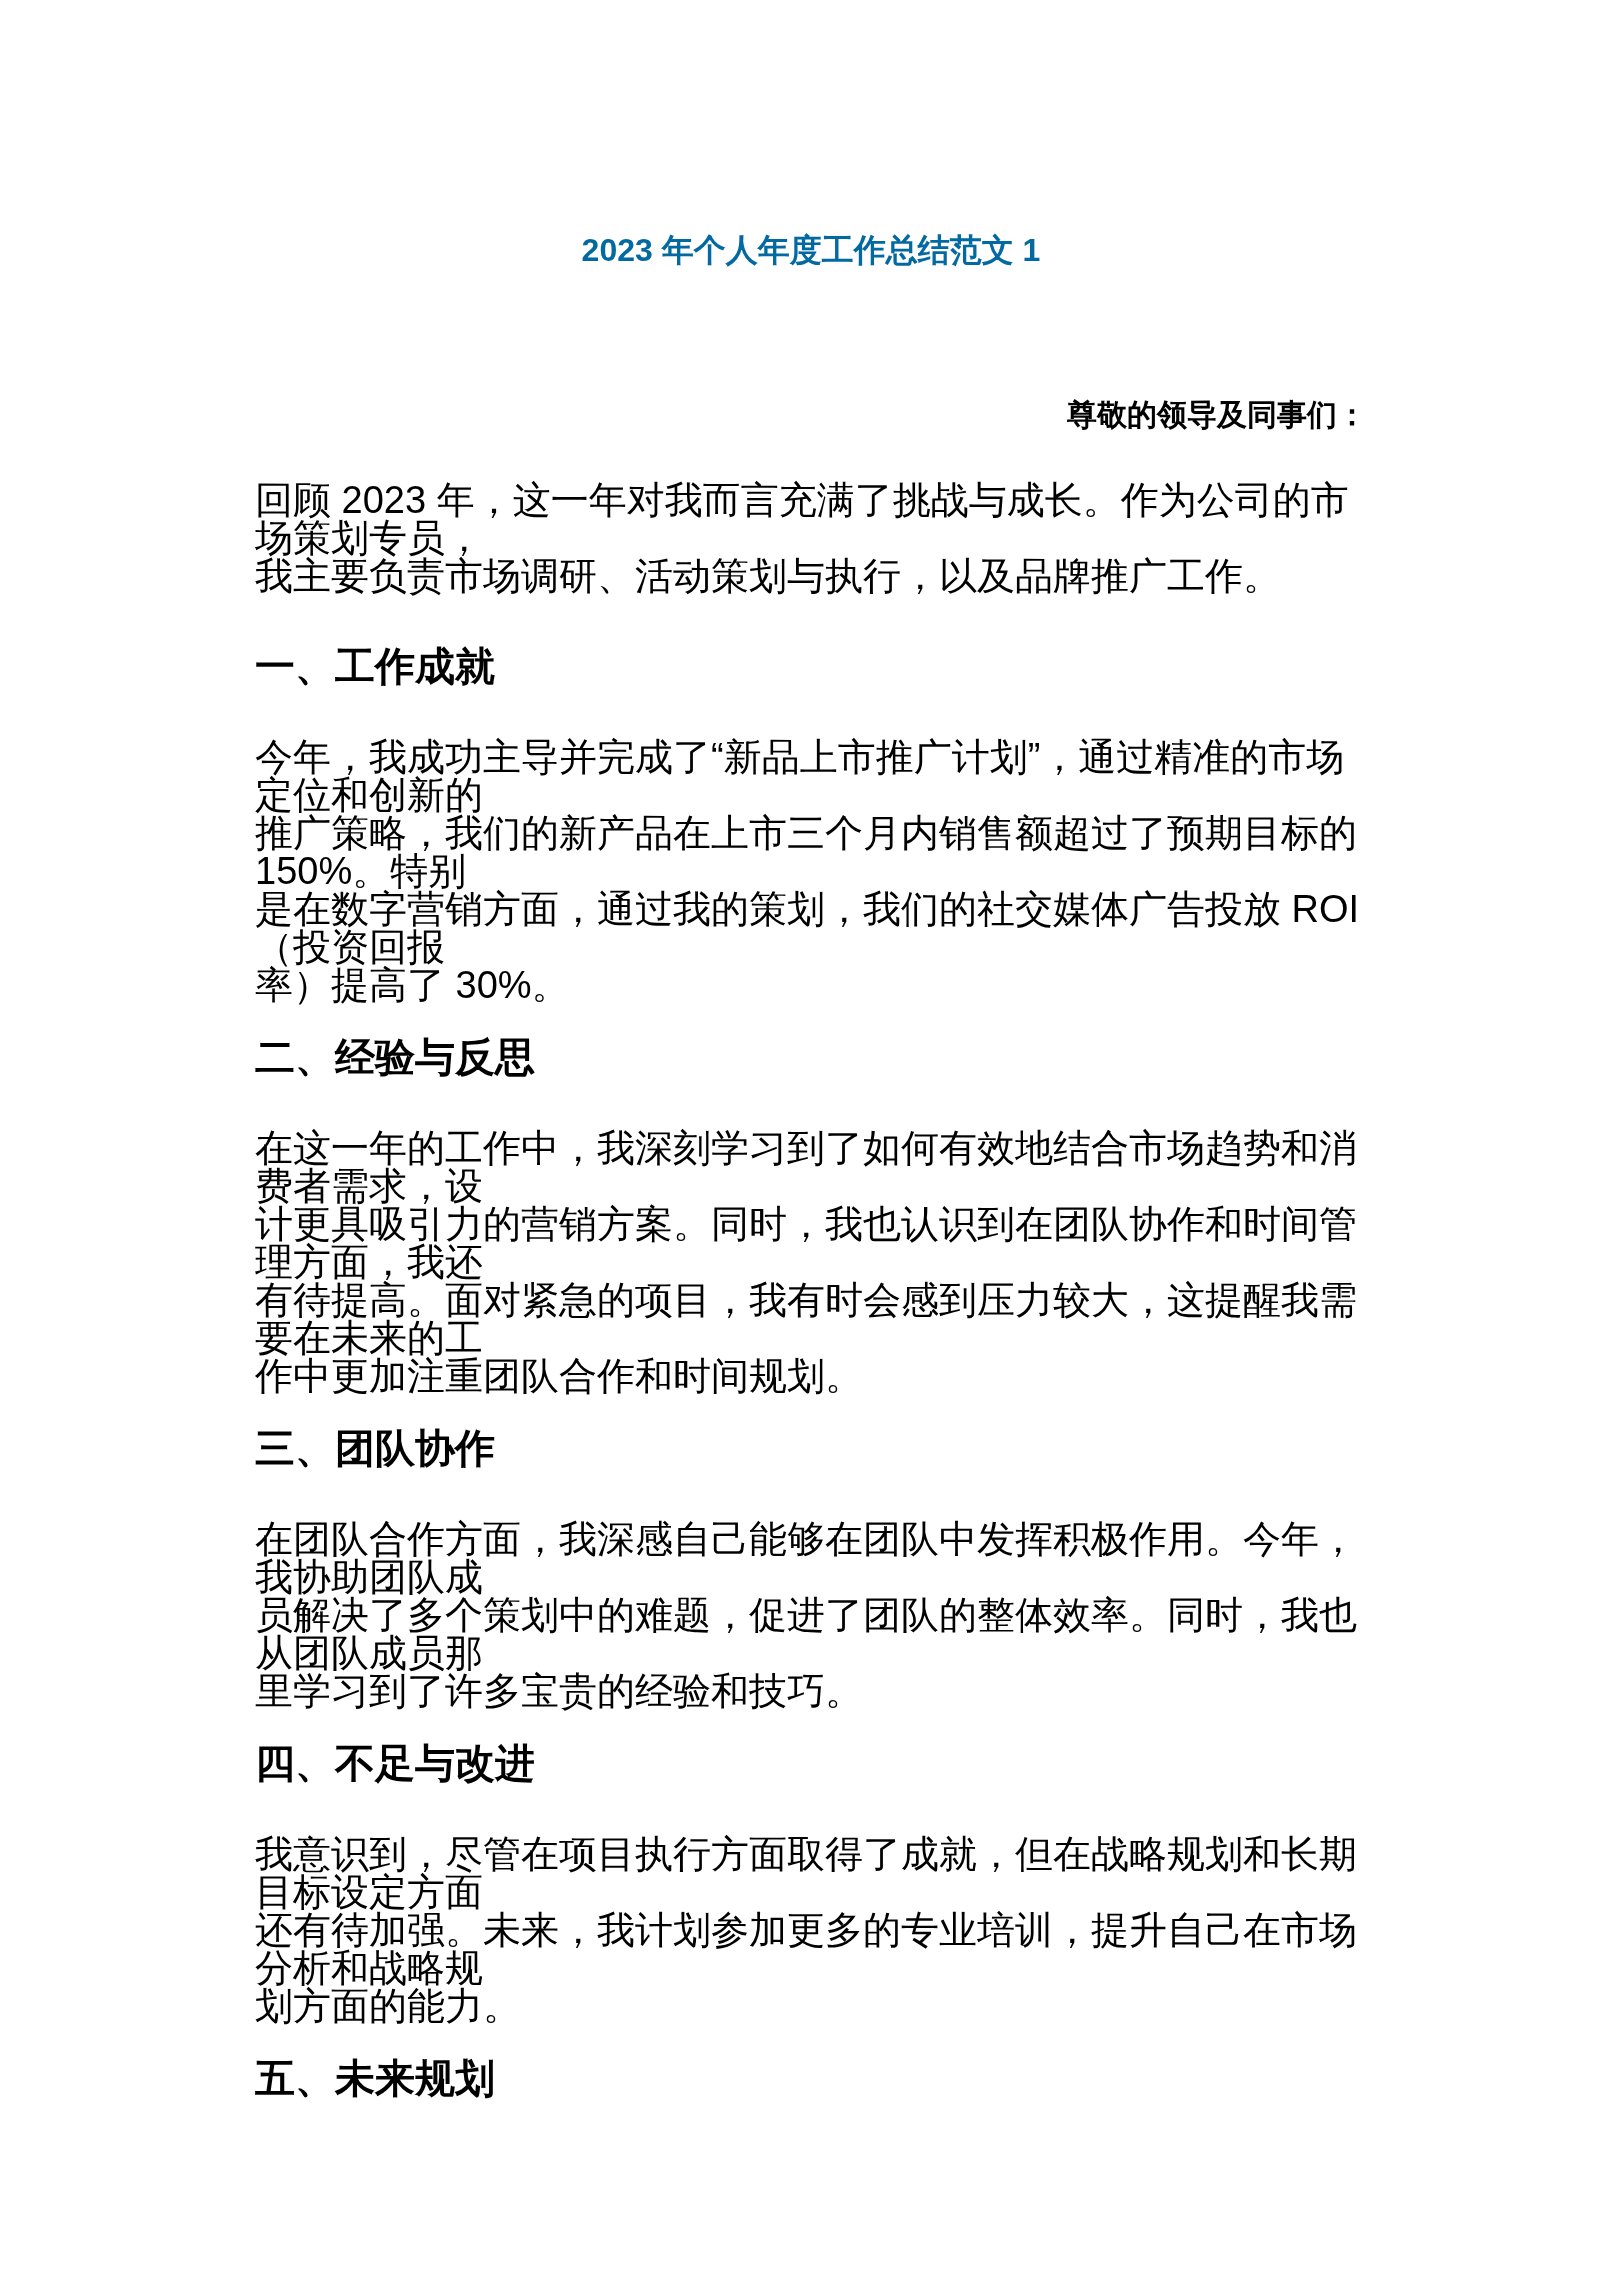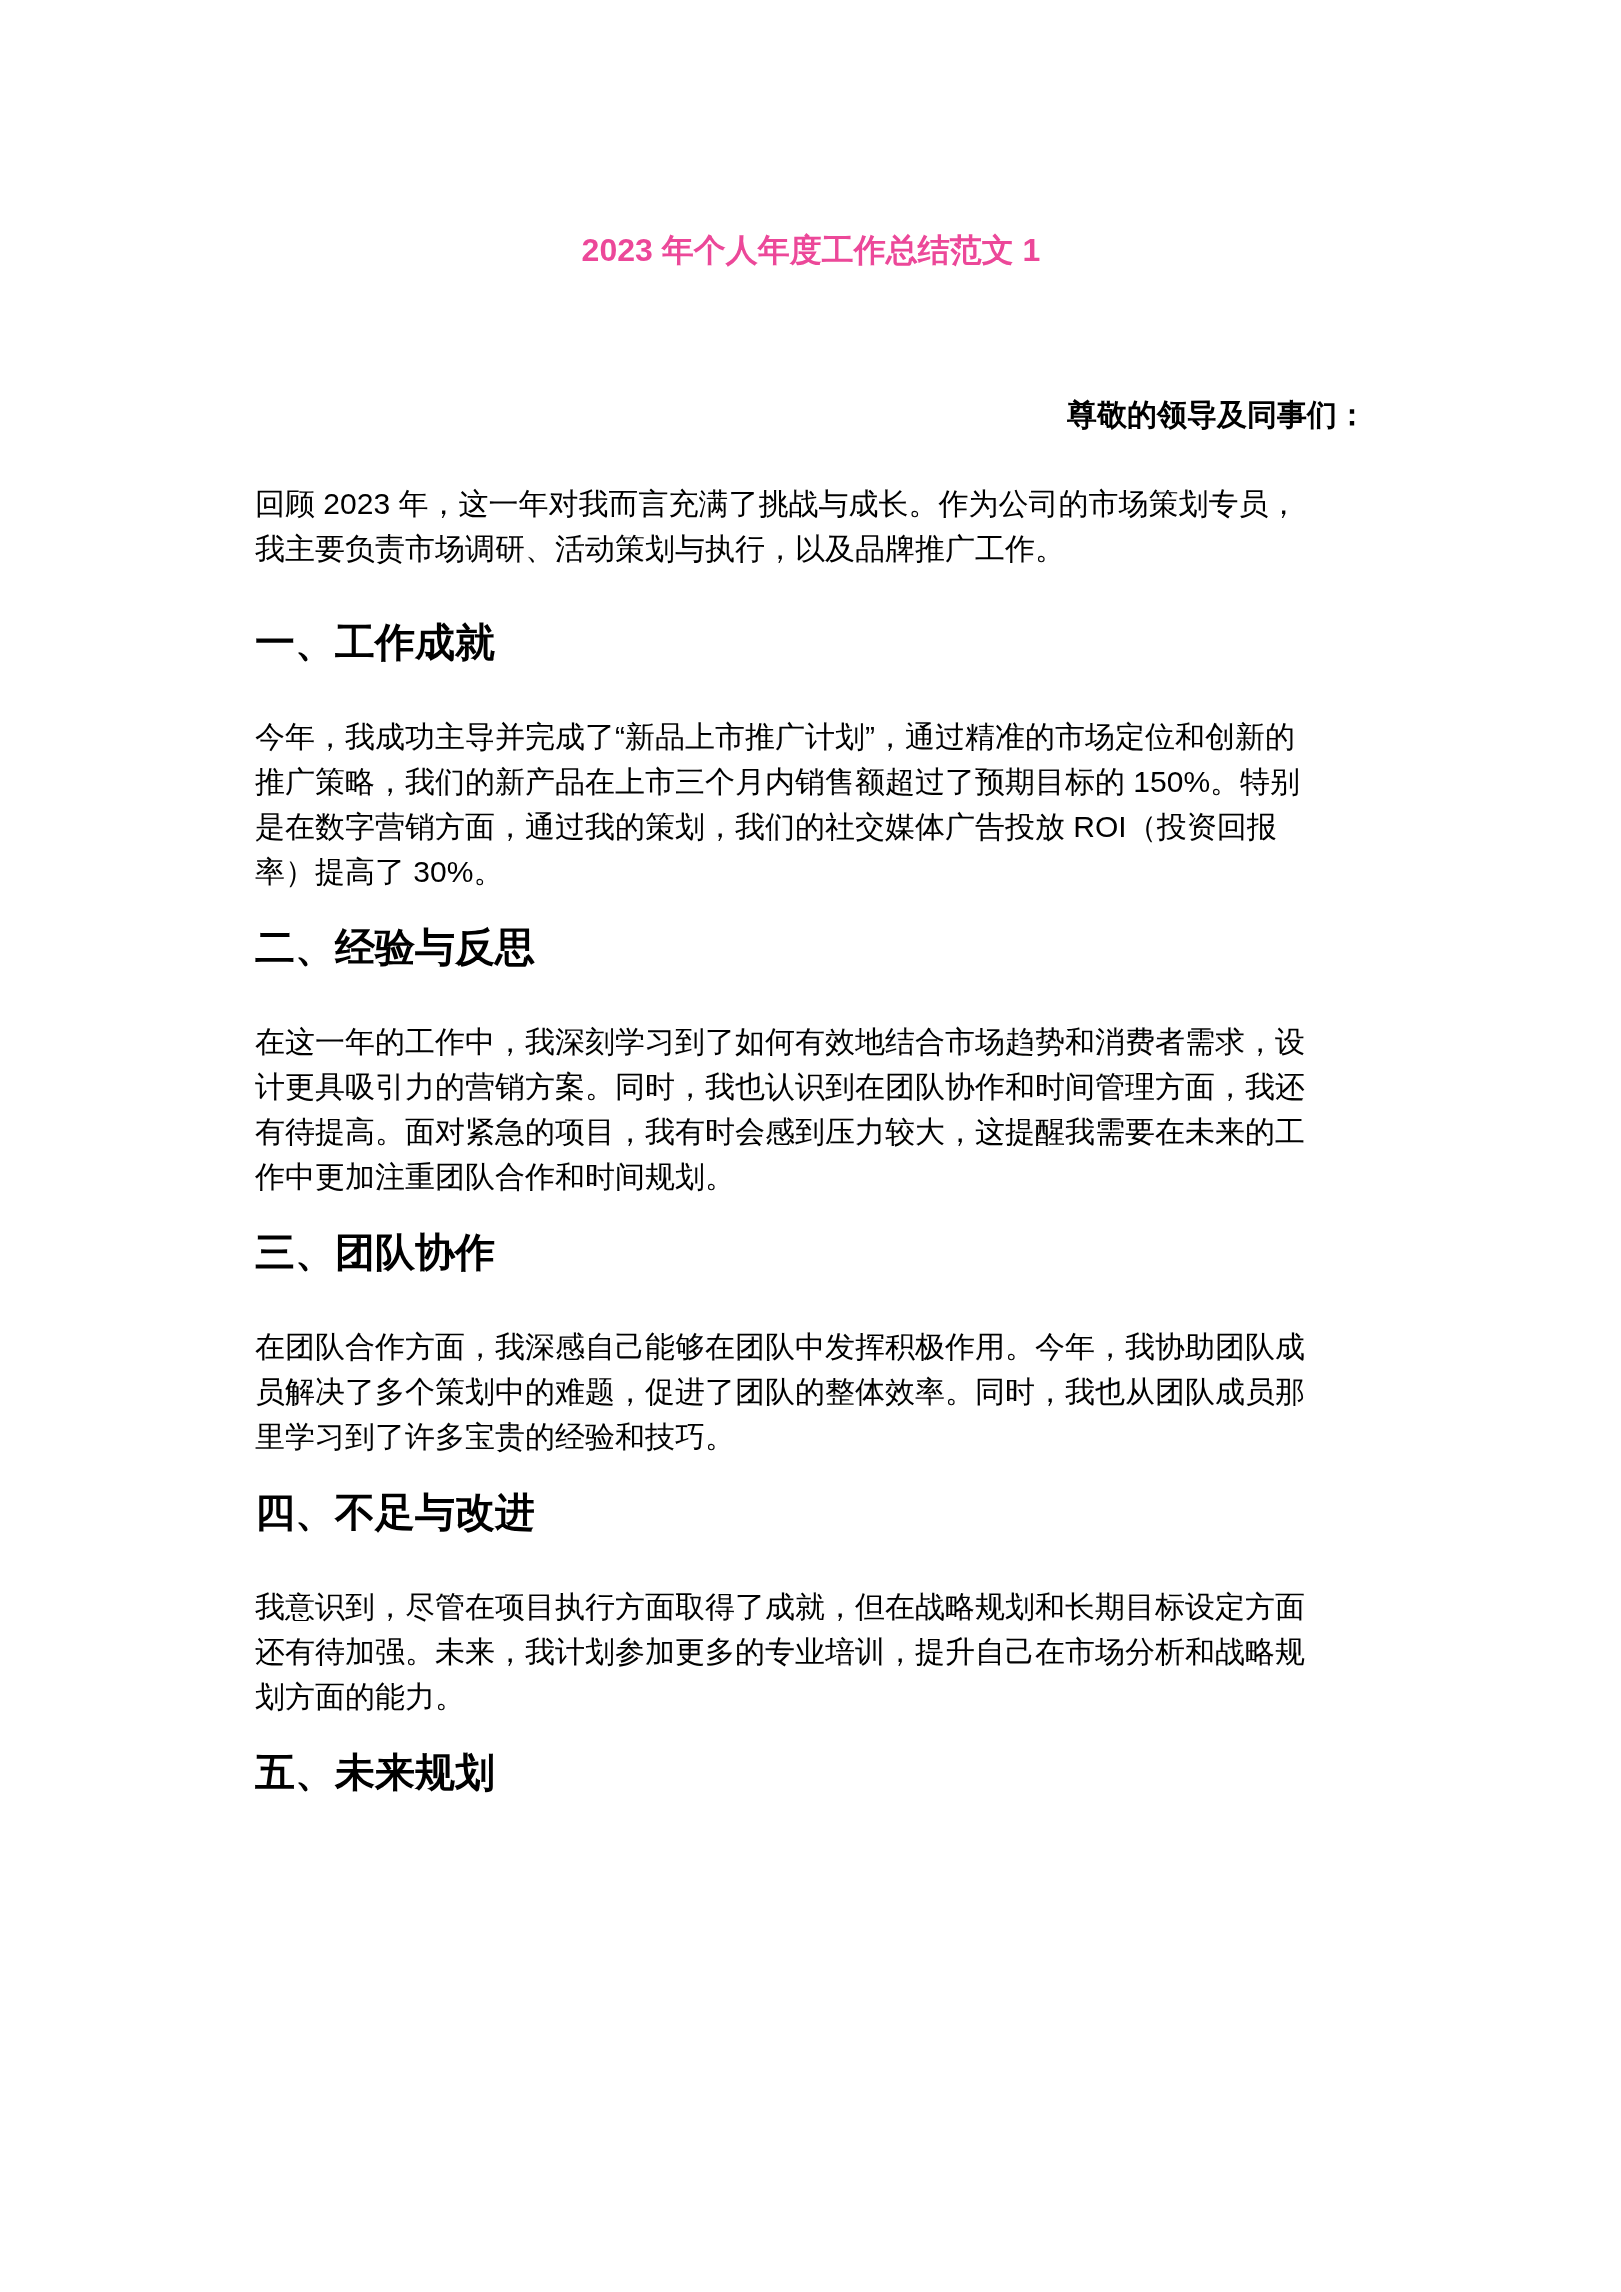--- a/index.html
+++ b/index.html
@@ -28,22 +28,22 @@
   }
   .greeting {
     margin: 117px 0 0 0;
     font-size: 30px;
     line-height: 47px;
     font-weight: bold;
     text-align: right;
   }
   .para {
     margin: 48px 0 0 0;
-    font-size: 30px;
-    line-height: 45px;
+    font-size: 38px;
+    line-height: 38px;
     white-space: pre-line;
     text-align: left;
   }
   .intro {
     margin-top: 43px;
   }
   .section-heading {
     margin: 30px 0 0 0;
     font-size: 40px;
     line-height: 47px;
@@ -51,21 +51,21 @@
   }
   .section-heading.first {
     margin-top: 48px;
   }
 </style>
 </head>
 <body>
 
 <div class="page">
 
-  <h1 class="doc-title" style="color: #ec4899;">2023 年个人年度工作总结范文 1</h1>
+  <h1 class="doc-title" style="color: #0369a1;">2023 年个人年度工作总结范文 1</h1>
 
   <p class="greeting">尊敬的领导及同事们：</p>
 
   <p class="para intro">回顾 2023 年，这一年对我而言充满了挑战与成长。作为公司的市场策划专员，
 我主要负责市场调研、活动策划与执行，以及品牌推广工作。</p>
 
   <div>
     <h2 class="section-heading first">一、工作成就</h2>
     <p class="para">今年，我成功主导并完成了“新品上市推广计划”，通过精准的市场定位和创新的
 推广策略，我们的新产品在上市三个月内销售额超过了预期目标的 150%。特别

